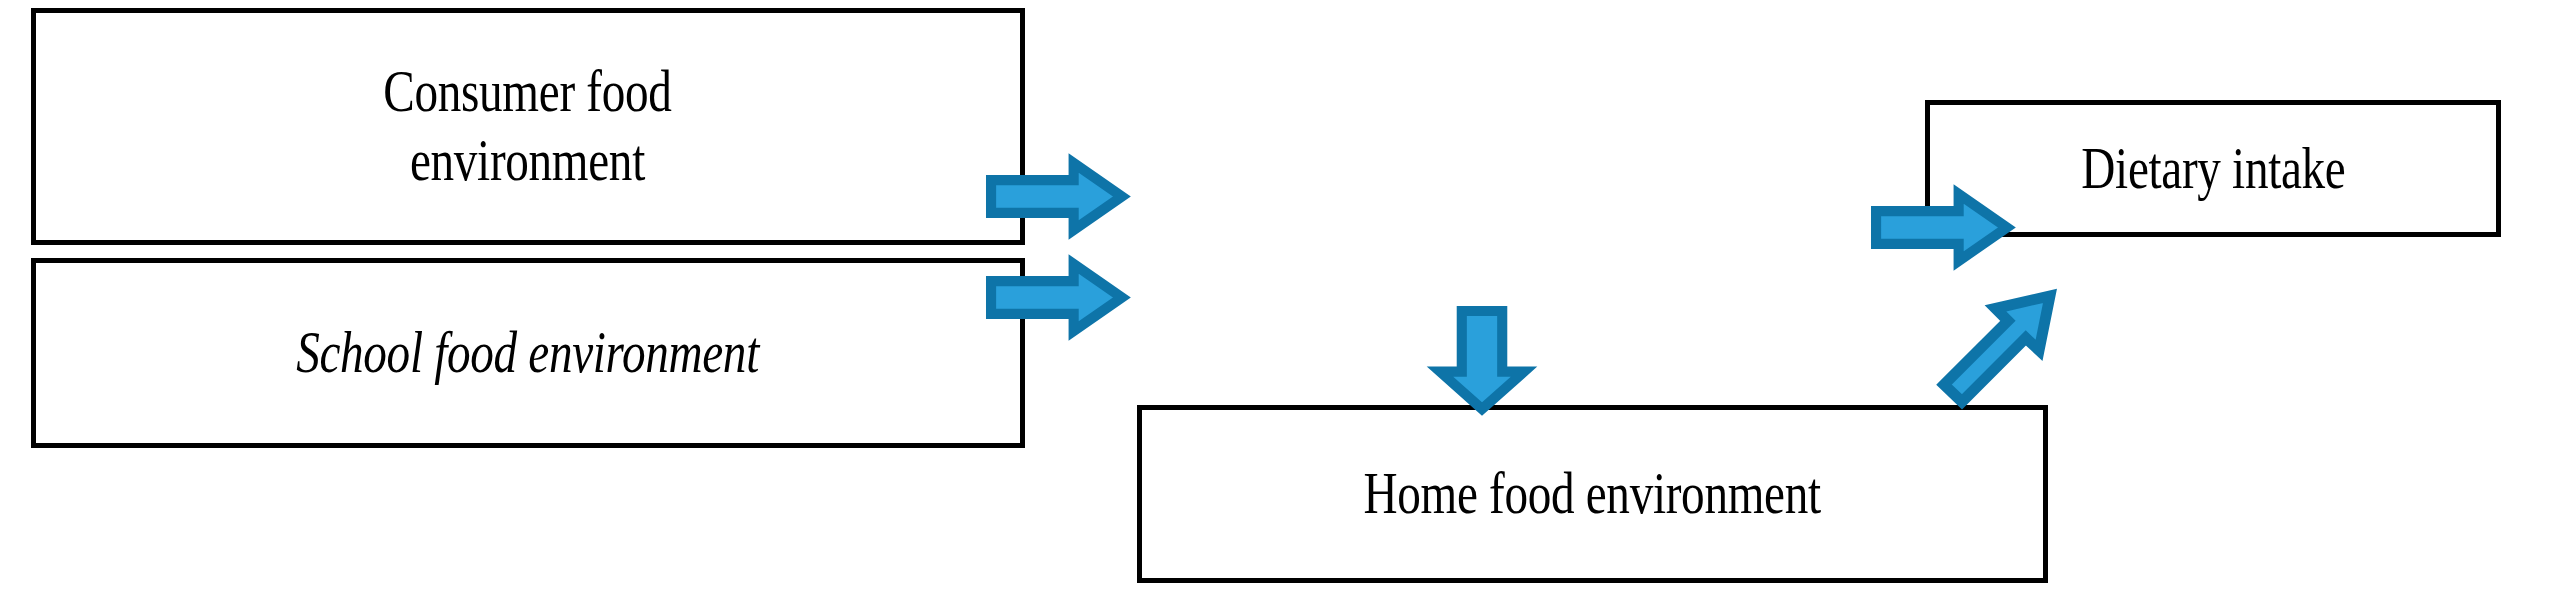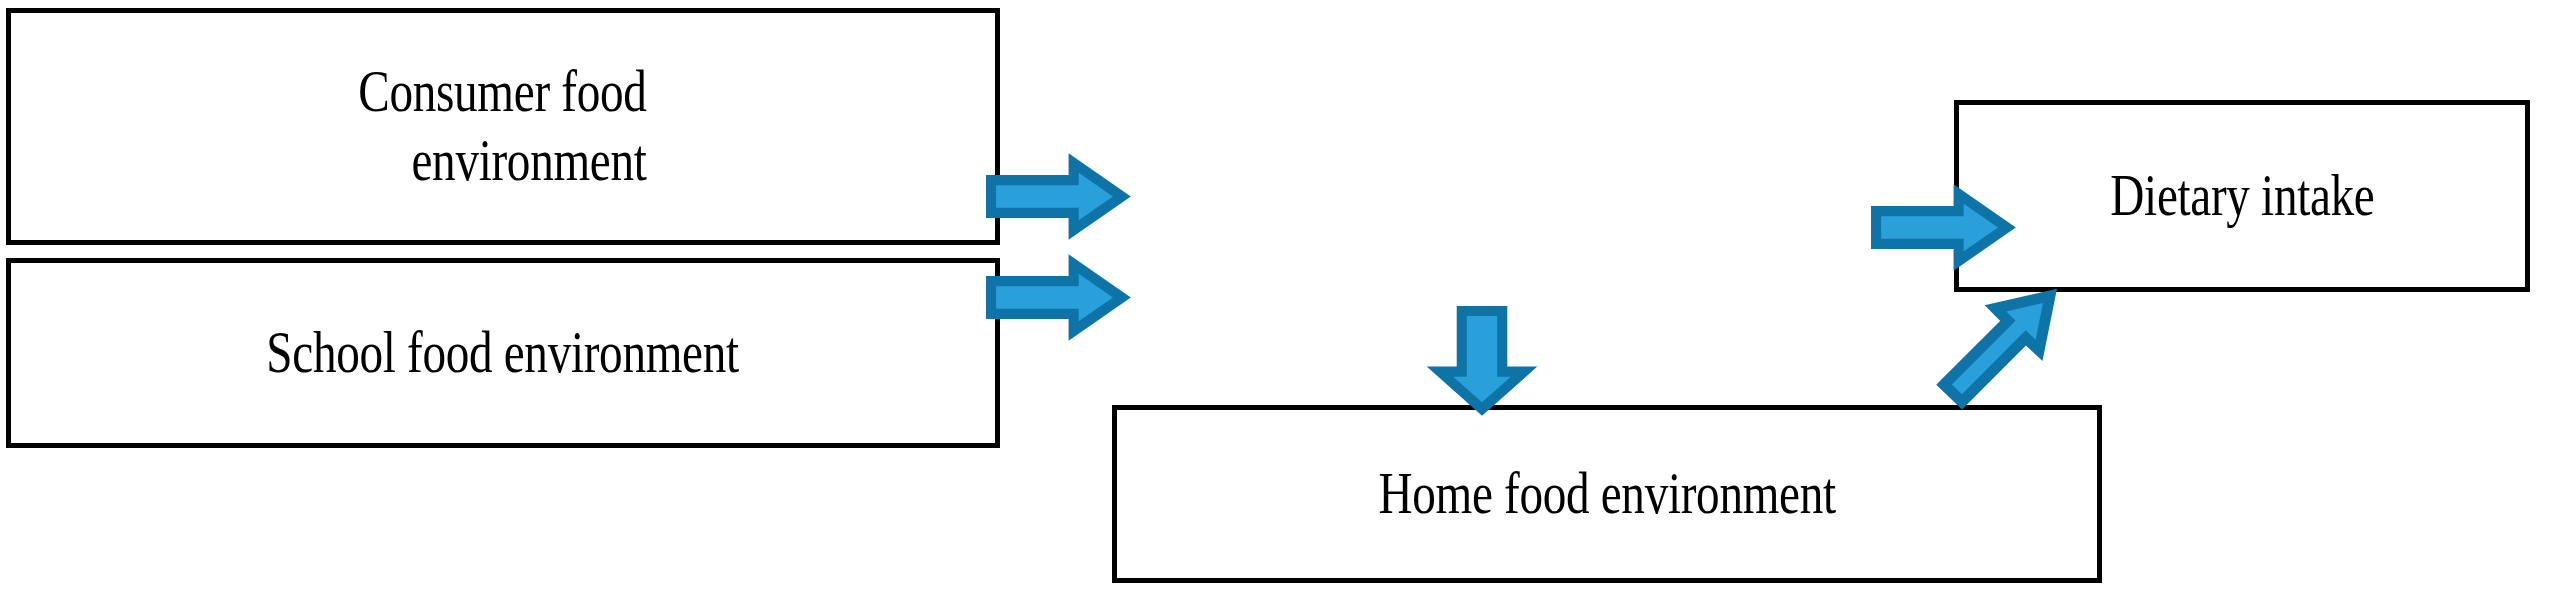--- a/index.html
+++ b/index.html
@@ -18,38 +18,39 @@
 
   
   .node {
     position: absolute;
     box-sizing: border-box;
     background: #ffffff;
     border: 5.5px solid #000000;
     display: flex;
     align-items: center;
     justify-content: center;
-    text-align: right;
+    text-align: center;
+    margin-left: 25px;
   }
   .node-label {
     color: #000000;
     font-size: 58px;
     line-height: 1.18;
     letter-spacing: -0.4px;
     transform: scaleX(0.80);
     transform-origin: center center;
     white-space: pre-line;
     padding: 0 6.3px;
   }
 
   #node-consumer      { left: 5.5px;    top: 7.8px;  width: 994px; height: 237px; }
-  #node-school        { left: 5.5px;    top: 258px; width: 994px; height: 190px; }
+  #node-school        { left: 5.5px;    top: 258px; width: 994px; height: 190px; font-style: italic; }
   #node-purchasing    { left: 1112px; top: 123px; width: 768px;  height: 224px; }
-  #node-home          { left: 1112px; top: 405px; width: 990px; height: 178px; }
-  #node-dietary       { left: 1954px; top: 100px; width: 576px;  height: 192px; }
+  #node-home          { left: 1112px; top: 405px; width: 911px; height: 178px; }
+  #node-dietary       { left: 1900px; top: 100px; width: 576px;  height: 137px; }
 
   #node-consumer   .node-label { font-size: 59px; }
   #node-school     .node-label { font-size: 59px; }
   #node-purchasing .node-label { font-size: 59px; }
   #node-home       .node-label { font-size: 59px; }
   #node-dietary    .node-label { font-size: 59px; }
 
   
   .arrow {
     position: absolute;

